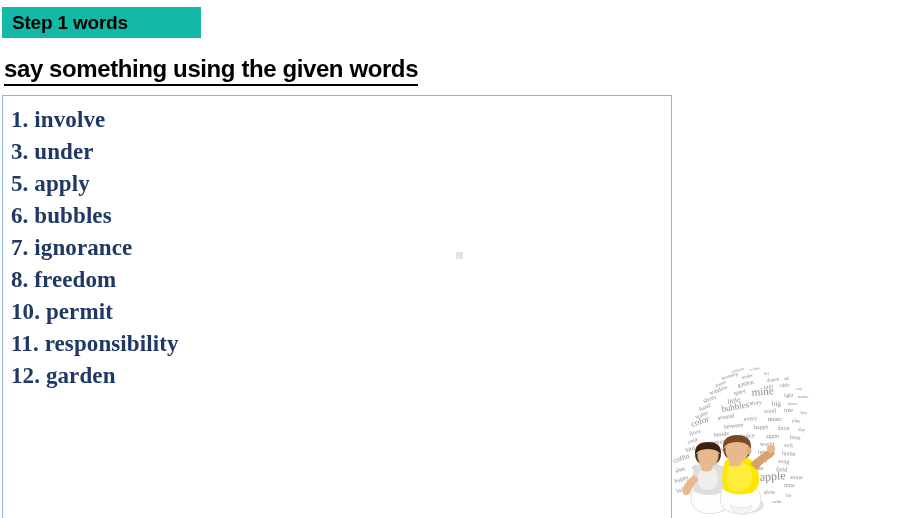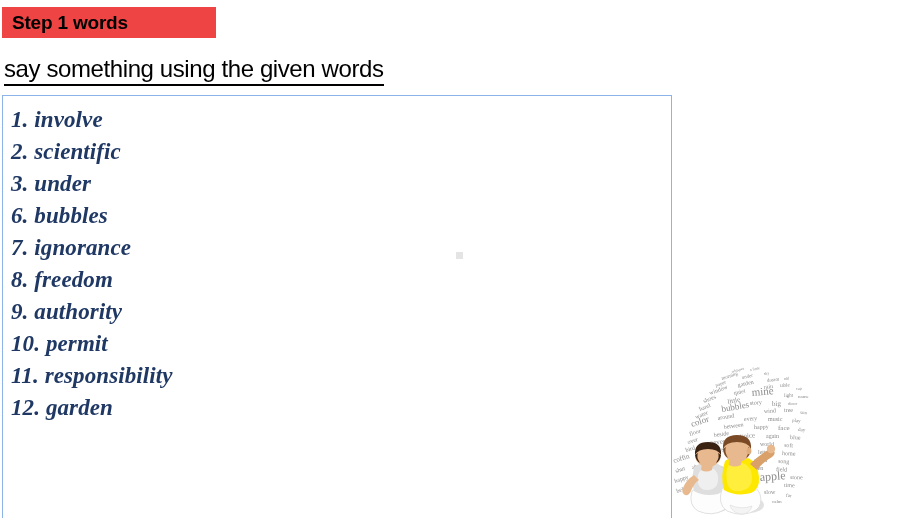--- a/index.html
+++ b/index.html
@@ -15,45 +15,45 @@
     overflow: hidden;
     font-family: "Liberation Sans", sans-serif;
     -webkit-font-smoothing: antialiased;
   }
 
   
   #step-banner {
     position: absolute;
     left: 2px;
     top: 7px;
-    background: #ef4444;
+    background: #14b8a6;
     padding: 3px 8px 4px 10px;
     box-sizing: border-box;
-    width: 214px;
+    width: 199px;
     height: 31px;
     display: flex;
     align-items: center;
   }
   #step-banner .banner-text {
     font-family: "Liberation Sans", sans-serif;
     font-weight: bold;
     font-size: 19px;
     line-height: 21px;
     color: #000000;
     letter-spacing: -0.2px;
     white-space: nowrap;
   }
 
   
   #instruction-heading {
     position: absolute;
     left: 4px;
     top: 55px;
     font-family: "Liberation Sans", sans-serif;
-    font-weight: normal;
+    font-weight: bold;
     font-size: 24px;
     line-height: 28px;
     color: #000000;
     letter-spacing: -0.4px;
     white-space: nowrap;
     border-bottom: 2px solid #000000;
     padding-bottom: 1px;
     display: inline-block;
   }
 
@@ -68,21 +68,20 @@
     border-bottom: none;
     box-sizing: border-box;
     background: #ffffff;
   }
 
   
   #word-list {
     list-style: none;
     margin: 0;
     padding: 8px 0 0 8px;
-    font-style: italic;
   }
   #word-list li {
     font-family: "Liberation Serif", serif;
     font-weight: bold;
     font-size: 23px;
     line-height: 32px;
     color: #1f3864;
     white-space: nowrap;
     letter-spacing: 0.1px;
   }
@@ -125,42 +124,38 @@
 
 <div id="instruction-heading">say something using the given words</div>
 
 <div id="word-box">
   <ul id="word-list">
     <li>
       <span class="num">1.</span>
       <span class="term">involve</span>
     </li>
     <li>
-      <span class="num">2.</span>
-      <span class="term">scientific</span>
-    </li>
-    <li>
       <span class="num">3.</span>
       <span class="term">under</span>
     </li>
     <li>
+      <span class="num">5.</span>
+      <span class="term">apply</span>
+    </li>
+    <li>
       <span class="num">6.</span>
       <span class="term">bubbles</span>
     </li>
     <li>
       <span class="num">7.</span>
       <span class="term">ignorance</span>
     </li>
     <li>
       <span class="num">8.</span>
       <span class="term">freedom</span>
-    </li>
-    <li>
-      <span class="num">9.</span>
-      <span class="term">authority</span>
     </li>
     <li>
       <span class="num">10.</span>
       <span class="term">permit</span>
     </li>
     <li>
       <span class="num">11.</span>
       <span class="term">responsibility</span>
     </li>
     <li>

